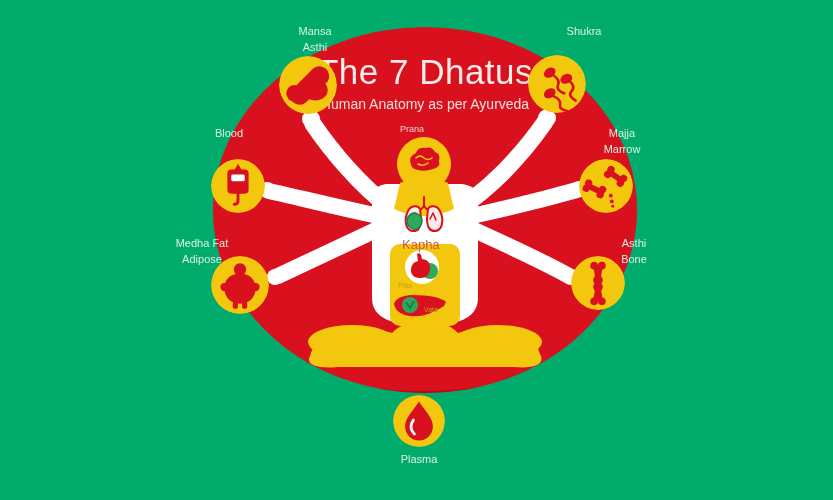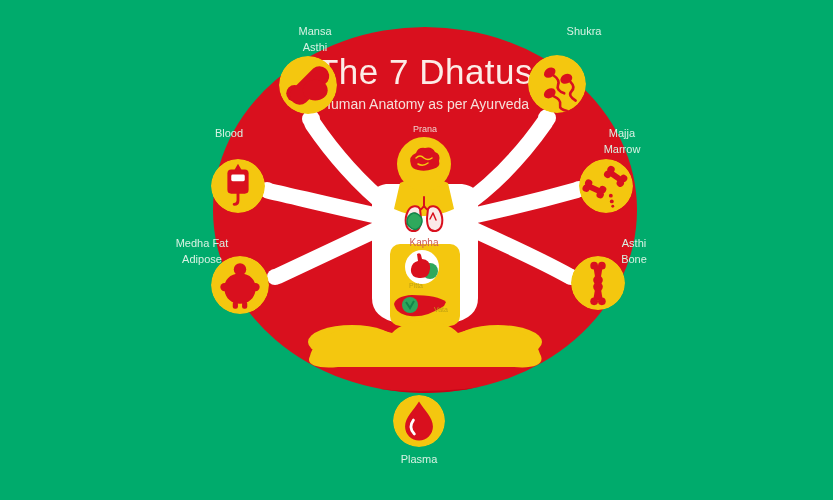--- a/index.html
+++ b/index.html
@@ -5,23 +5,23 @@
   html,body{margin:0;padding:0;}
   body{font-family:"Liberation Sans",sans-serif;}
   .canvas{position:relative;width:833px;height:500px;background:var(--bg);overflow:hidden;}
   .abs{position:absolute;}
   .figure-svg{position:absolute;left:0;top:0;}
   .title{left:225px;top:52px;width:400px;text-align:center;color:var(--title);font-size:35px;letter-spacing:.5px;}
   .subtitle{left:225px;top:96px;width:400px;text-align:center;color:var(--subtitle);font-size:14px;}
   .dhatu-label{color:var(--label);font-size:11px;line-height:1.42;text-align:center;}
   .dhatu-label span{display:block;}
   .badge{border-radius:50%;}
-  .inner-label{text-align:center;}
+  .inner-label{text-align:left;}
   .lbl-prana{left:400px;top:124px;width:50px;font-size:9px;color:var(--prana);}
-  .lbl-kapha{left:402px;top:237px;width:44px;font-size:10px;color:var(--kapha);}
+  .lbl-kapha{left:402px;top:237px;width:44px;font-size:13px;color:var(--kapha);}
   .lbl-pitta{left:398px;top:282px;width:36px;font-size:7px;color:var(--dosha);}
   .lbl-vata{left:424px;top:306px;width:34px;font-size:7px;color:var(--dosha);}
   .fill-red{fill:var(--red);}
   .fill-yellow{fill:var(--yellow);}
   .fill-white{fill:var(--white);}
   .fill-green{fill:var(--green);}
   .stroke-red{stroke:var(--red);fill:none;}
   .stroke-white{stroke:var(--white);fill:none;}
 </style>
 </head>

